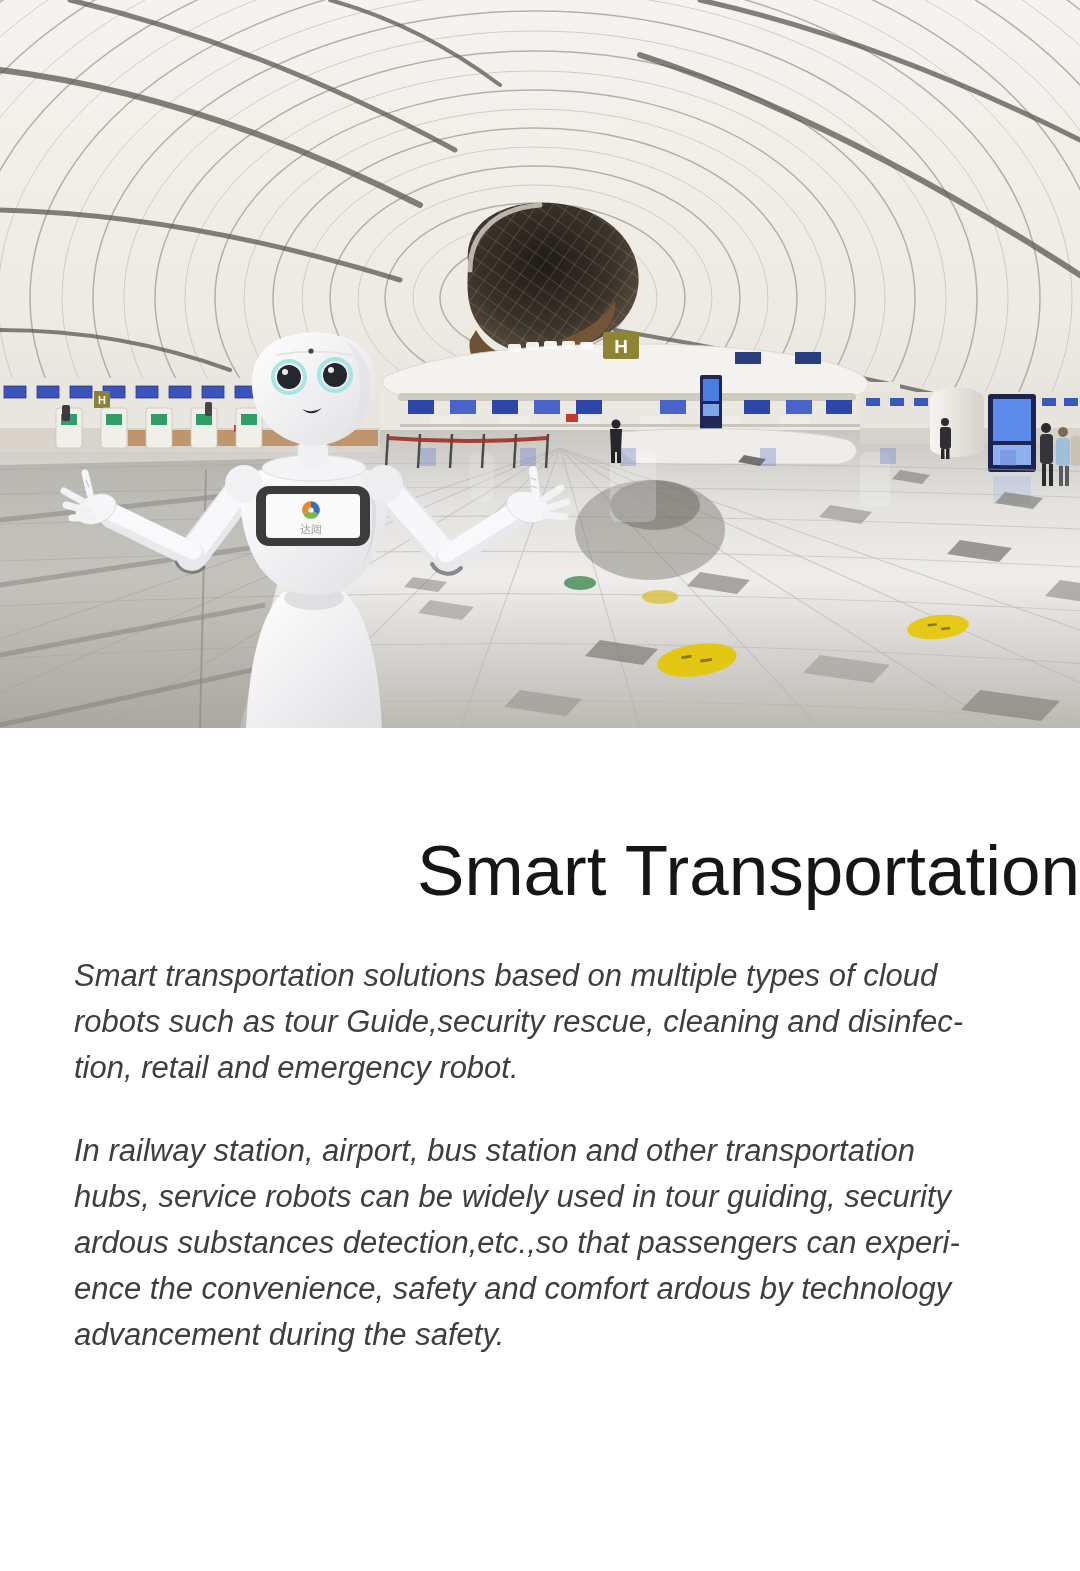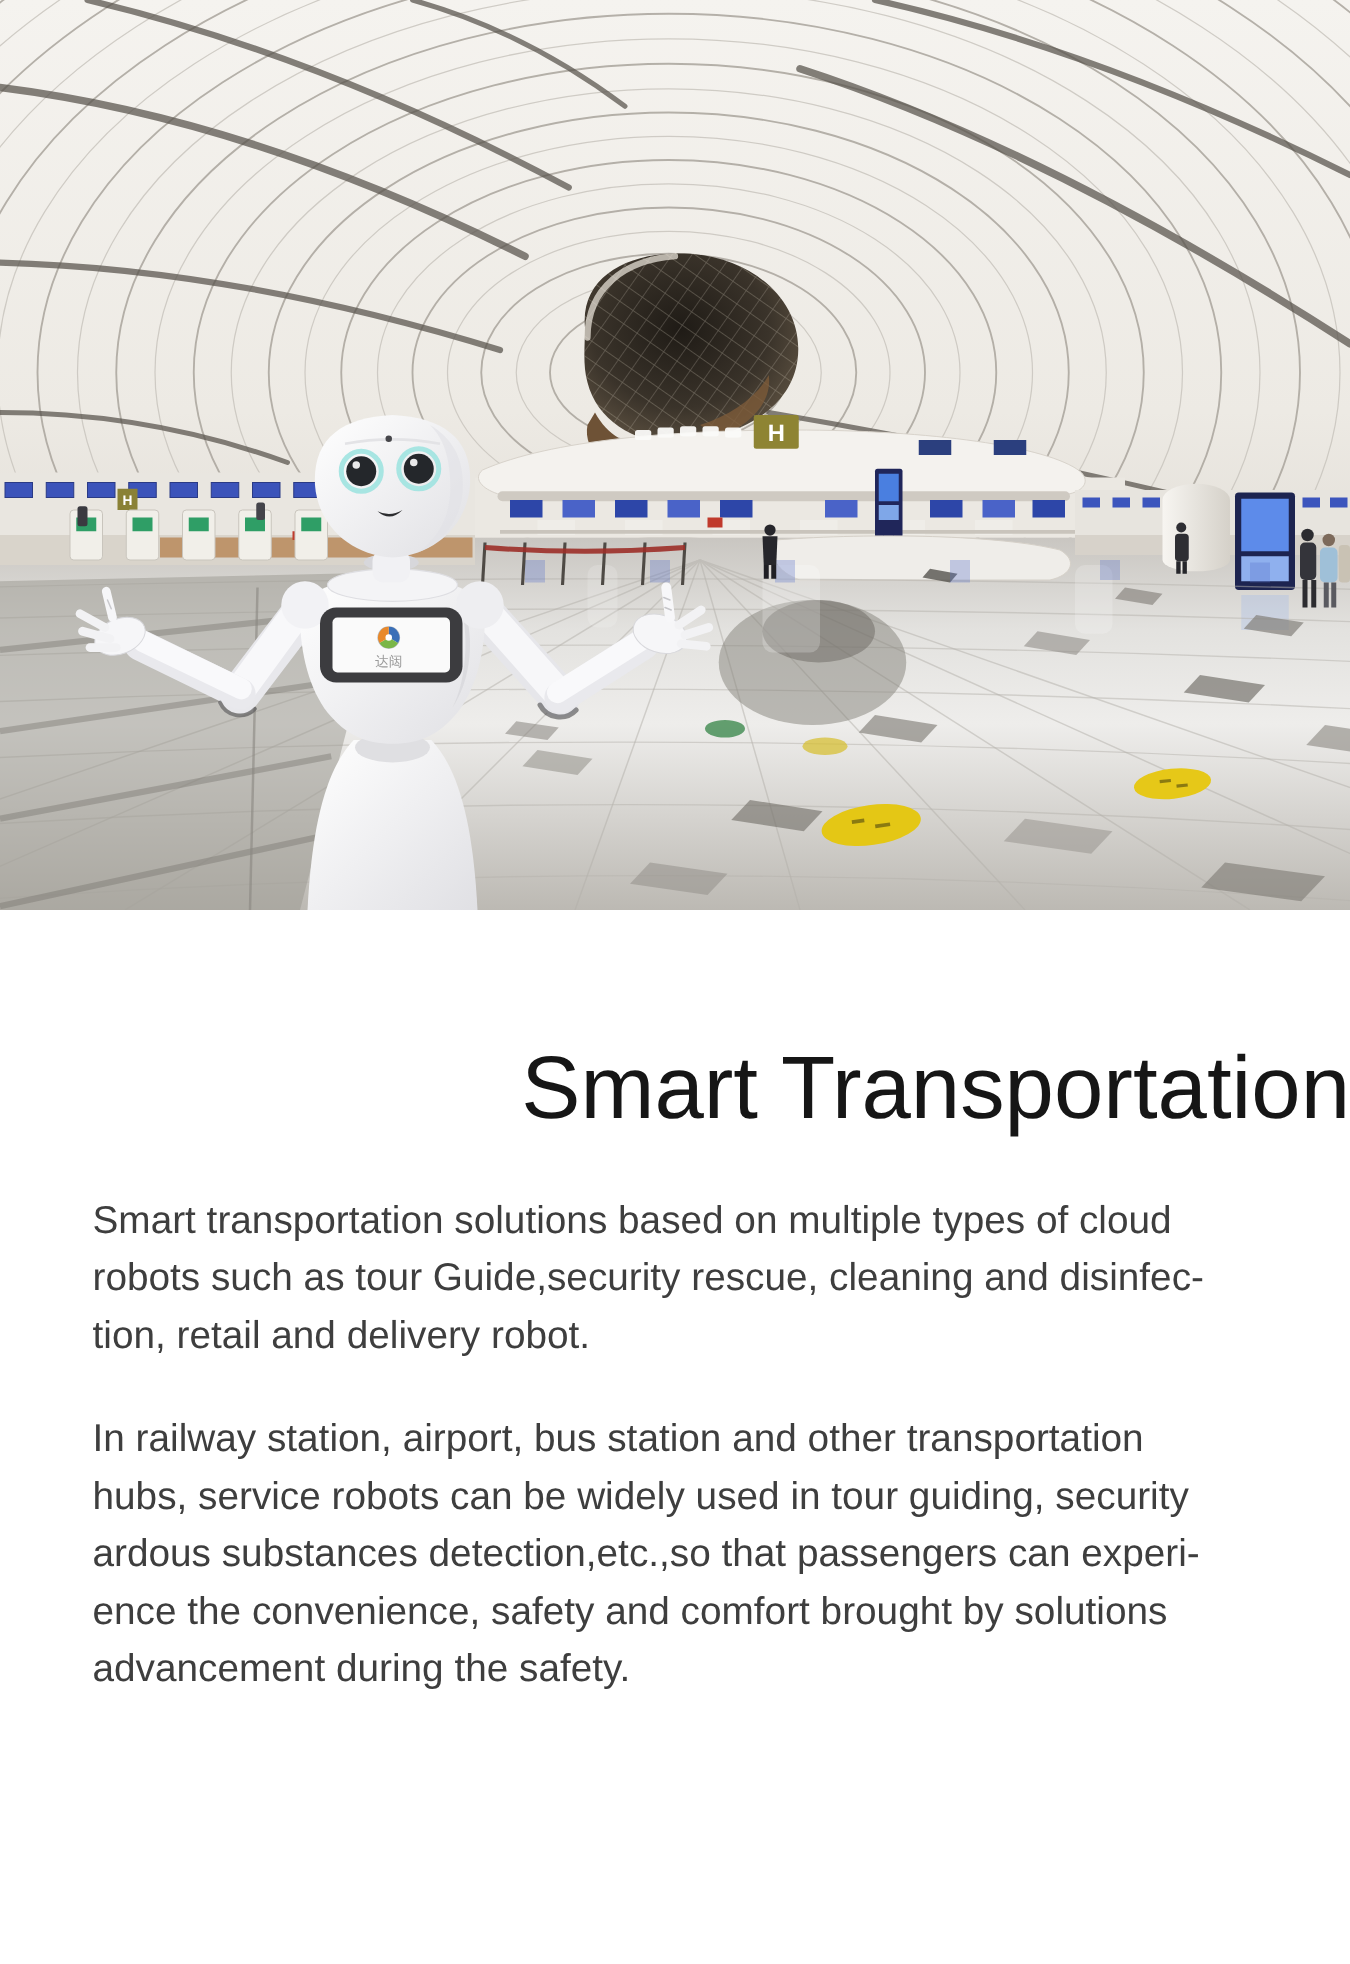--- a/index.html
+++ b/index.html
@@ -4,21 +4,21 @@
 <style>
   html,body{margin:0;padding:0;background:#ffffff;}
   body{width:1080px;height:1571px;overflow:hidden;font-family:"Liberation Sans",sans-serif;}
   .hero{width:1080px;height:728px;line-height:0;}
   .hero svg{display:block;}
   .page-title{margin:100px 0 0 0;text-align:right;font-size:71px;font-weight:400;
               color:#161616;line-height:1.2;letter-spacing:0;}
   .content{margin:0 74px;}
   .para{margin-top:40px;}
   .para + .para{margin-top:37px;}
-  .pline{font-size:31px;line-height:46px;color:#3e3e3e;white-space:nowrap;}
+  .pline{font-size:31px;line-height:46px;color:#3e3e3e;white-space:nowrap;font-style:italic;}
 </style>
 </head>
 <body>
 
 <div class="hero">
 <svg viewBox="0 0 1080 728" width="1080" height="728">
   <defs>
     <linearGradient id="ceilGrad" x1="0" y1="0" x2="0" y2="1">
       <stop offset="0" stop-color="#f5f3ef"></stop>
           <stop offset="0.7" stop-color="#edeae4"></stop>
@@ -410,22 +410,22 @@
   </g>
 </svg>
 </div>
 
 <h1 class="page-title">Smart Transportation</h1>
 
 <div class="content">
   <div class="para">
     <div class="pline">Smart transportation solutions based on multiple types of cloud</div>
     <div class="pline">robots such as tour Guide,security rescue, cleaning and disinfec-</div>
-    <div class="pline">tion, retail and delivery robot.</div>
+    <div class="pline">tion, retail and emergency robot.</div>
   </div>
   <div class="para">
     <div class="pline">In railway station, airport, bus station and other transportation</div>
     <div class="pline">hubs, service robots can be widely used in tour guiding, security</div>
     <div class="pline">ardous substances detection,etc.,so that passengers can experi-</div>
-    <div class="pline">ence the convenience, safety and comfort brought by solutions</div>
+    <div class="pline">ence the convenience, safety and comfort ardous by technology</div>
     <div class="pline">advancement during the safety.</div>
   </div>
 </div>
 
 </body></html>

